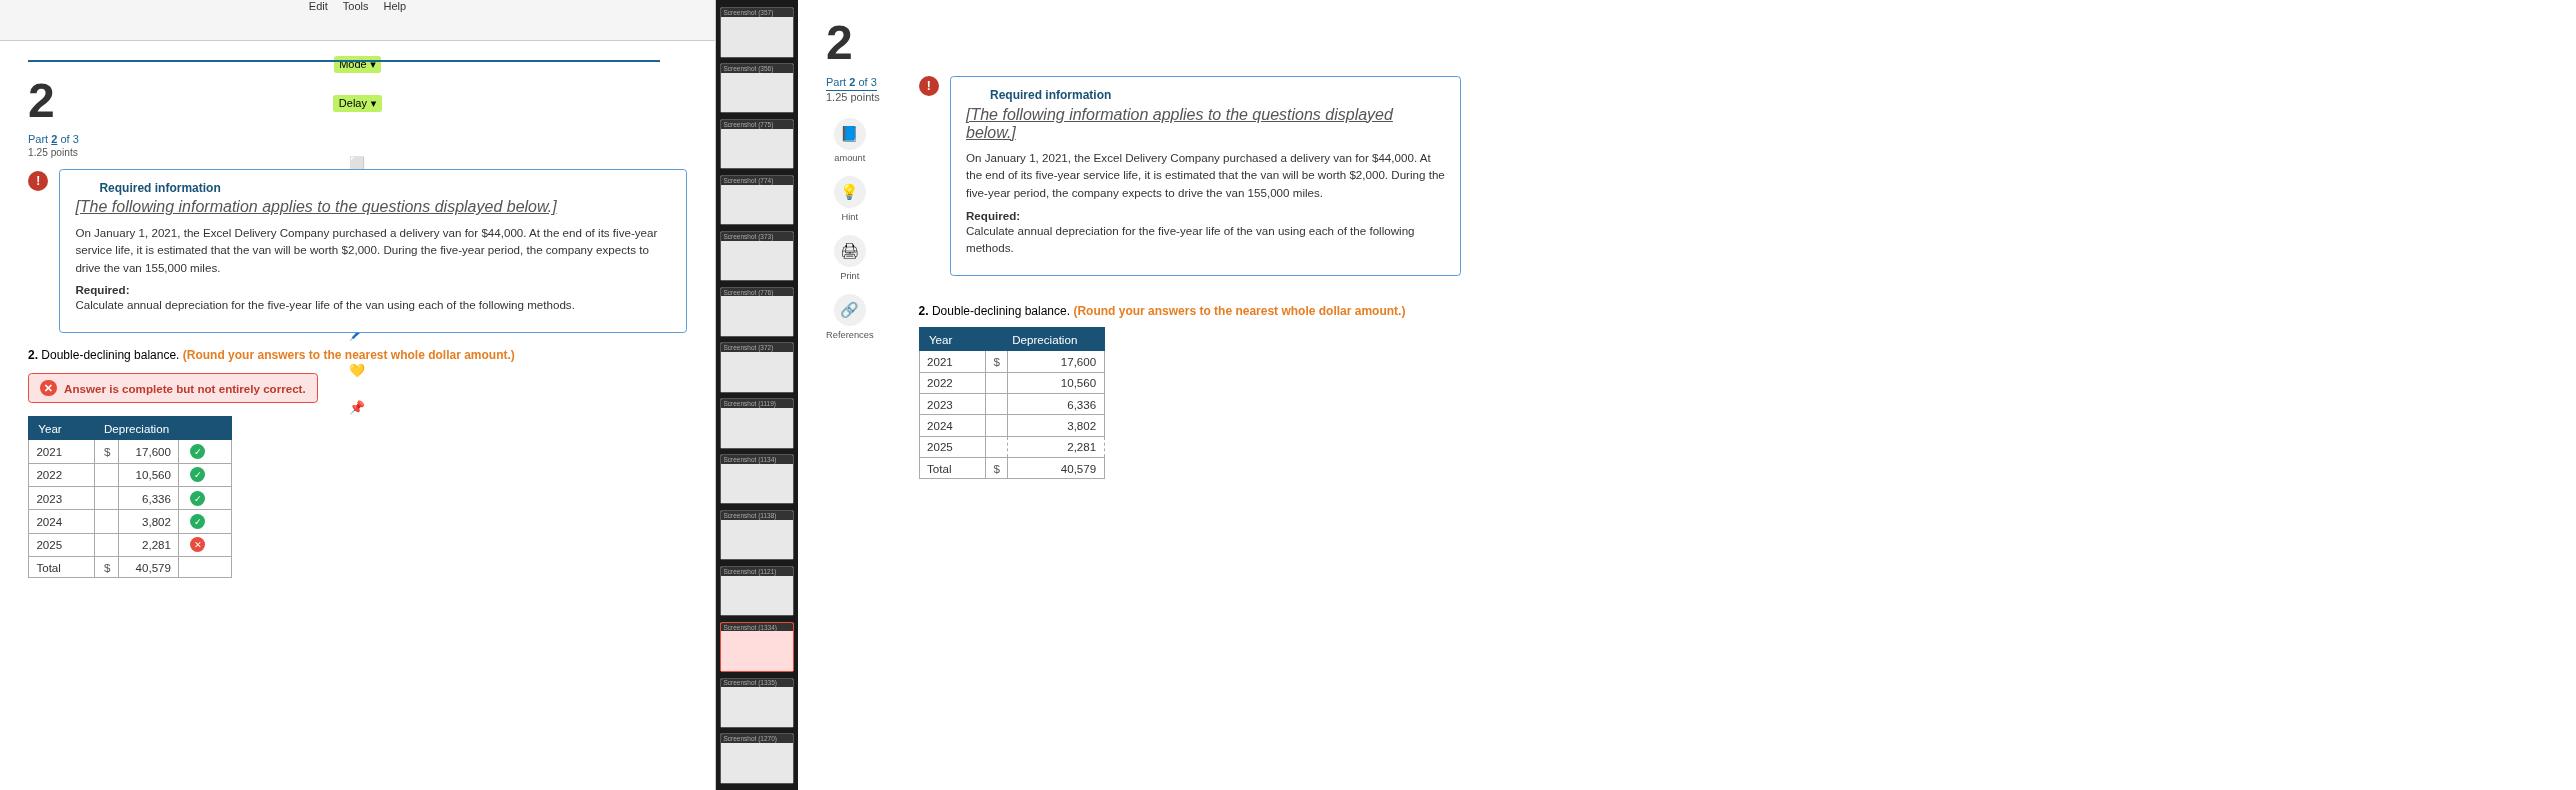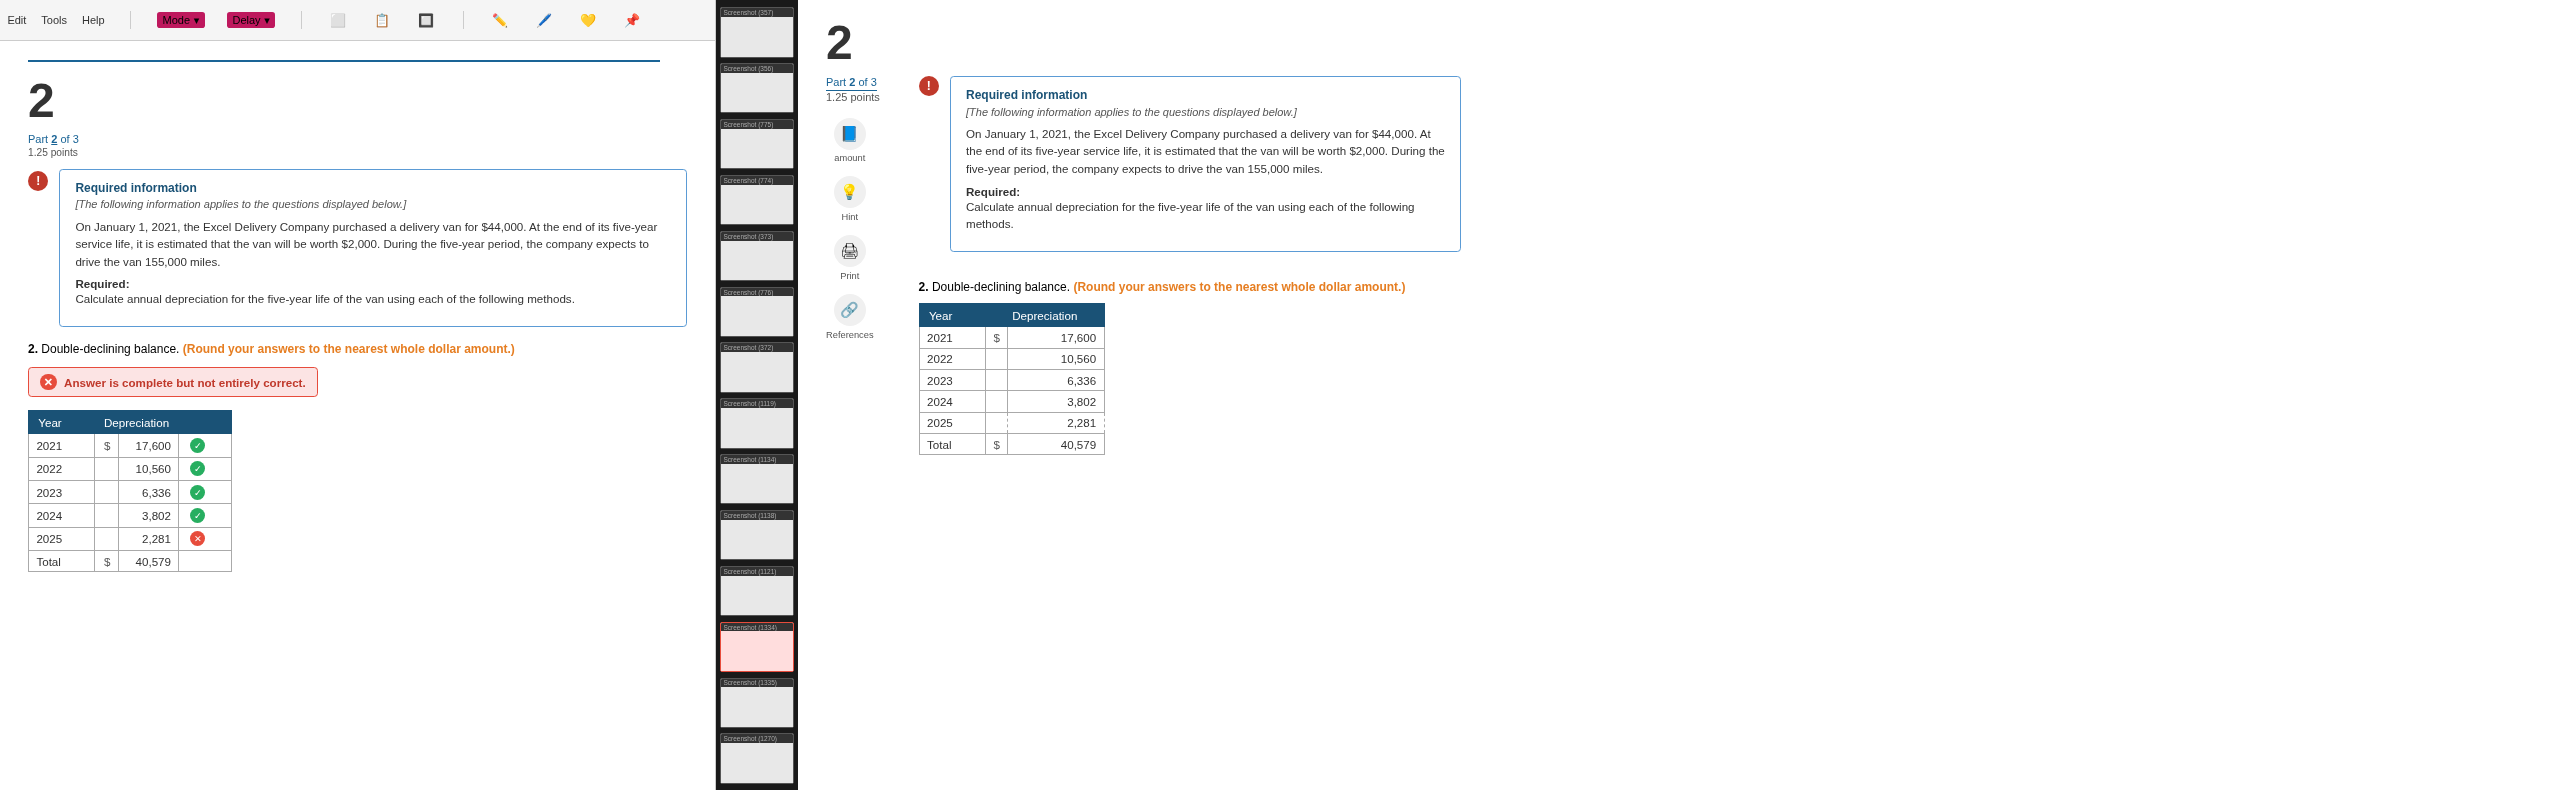--- a/index.html
+++ b/index.html
@@ -17,20 +17,21 @@
     }
 
     .toolbar {
       height: 41px;
       background: #f5f5f5;
       border-bottom: 0.9px solid #ccc;
       display: flex;
       align-items: center;
       padding: 0 7.4px;
       gap: 22px;
+      flex-direction: column;
     }
 
     .toolbar-menu {
       display: flex;
       gap: 15px;
       font-size: 11px;
       color: #333;
     }
 
     .toolbar-menu span {
@@ -53,21 +54,21 @@
       cursor: pointer;
       font-size: 13px;
       color: #555;
     }
 
     .mode-btn {
       display: flex;
       align-items: center;
       gap: 3.7px;
       font-size: 11px;
-      background: #be185d;
+      background: #bef264;
       padding: 1.9px 5.6px;
       border-radius: 2.8px;
       cursor: pointer;
     }
 
     .content-area {
       flex: 1;
       overflow-y: auto;
       padding: 18.6px 28px;
       position: relative;
@@ -115,27 +116,29 @@
       padding: 11px 15px;
       background: #fff;
       flex: 1;
     }
 
     .required-info-title {
       font-weight: bold;
       color: #1a5276;
       margin-bottom: 3.7px;
       font-size: 12px;
+      margin-left: 24px;
     }
 
     .required-info-subtitle {
       font-style: italic;
       color: #555;
       margin-bottom: 7.4px;
-      font-size: 11px;
+      font-size: 16px;
+      text-decoration: underline;
     }
 
     .required-info-text {
       color: #333;
       line-height: 1.5;
       font-size: 11.6px;
       margin-bottom: 7.4px;
     }
 
     .required-label {

